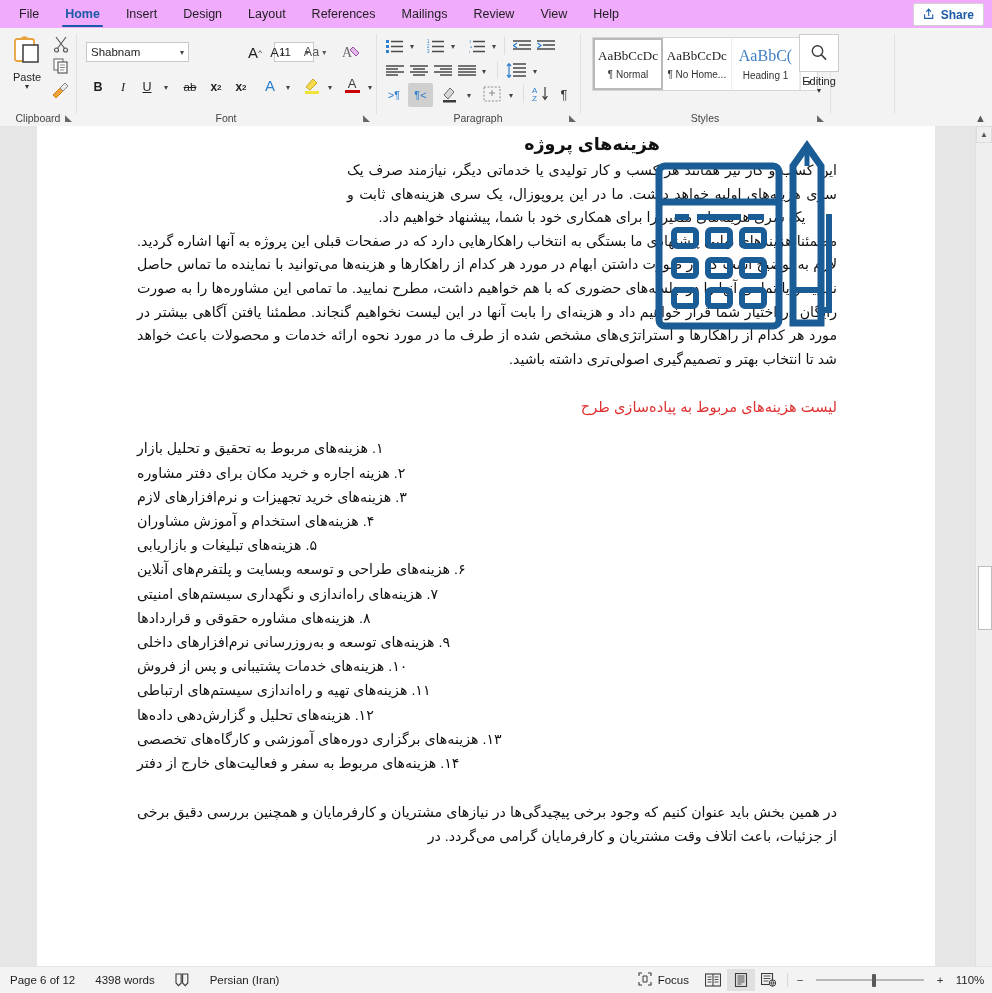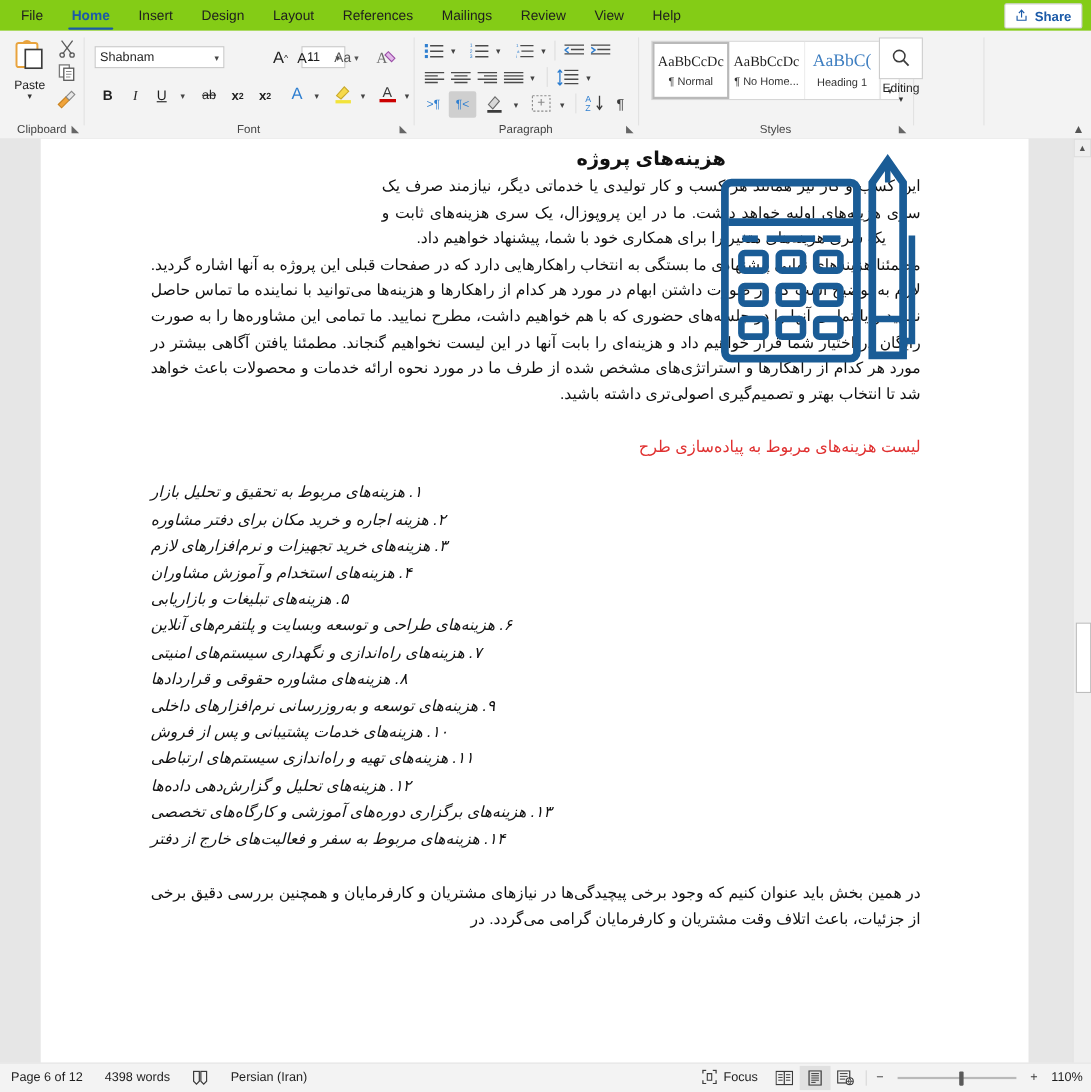--- a/index.html
+++ b/index.html
@@ -5,21 +5,21 @@
   html,body{margin:0;padding:0;}
   body{
     width:992px;height:993px;overflow:hidden;
     background:#ffffff;
     font-family:"Liberation Sans","DejaVu Sans",sans-serif;
     -webkit-font-smoothing:antialiased;
   }
   .app{position:relative;width:992px;height:993px;background:#f3f3f3;}
 
   
-  .tabstrip{position:absolute;left:0;top:0;width:992px;height:28px;background:#84cc16;}
+  .tabstrip{position:absolute;left:0;top:0;width:992px;height:28px;background:#f0abfc;}
   .tabs{display:flex;align-items:center;height:28px;padding-left:6px;}
   .tab{
     font-size:12.5px;color:#1e1e1e;padding:4px 12px 5px 12px;margin:0 1px;
     white-space:nowrap;position:relative;cursor:default;
   }
   .tab.active{color:#1b5aa8;font-weight:600;}
   .tab.active:after{
     content:"";position:absolute;left:9px;right:9px;bottom:-1px;height:2px;background:#1b5aa8;border-radius:1px;
   }
   .share-btn{
@@ -82,21 +82,21 @@
   .page{position:absolute;left:37px;top:0;width:898px;min-height:841px;background:#fff;}
   .pagebody{position:absolute;left:100px;top:8px;width:700px;direction:rtl;text-align:justify;}
 
   .doc-h1{font-size:17.5px;font-weight:bold;color:#111;text-align:center;margin:0 0 4px 0;
           direction:rtl;}
   .doc-p{font-size:14.2px;line-height:23.6px;color:#111;margin:0;direction:rtl;
          text-align:justify;text-align-last:center;}
   .doc-p.flow{text-align-last:auto;}
   .doc-red{font-size:14.6px;color:#e03030;direction:rtl;margin:0;}
 
-  .doc-list{list-style:none;margin:0;padding:0;direction:rtl;font-style:italic;}
+  .doc-list{list-style:none;margin:0;padding:0;direction:rtl;}
   .doc-list li{font-size:14.2px;line-height:24.2px;color:#111;text-align:left;
                direction:rtl;white-space:nowrap;}
   .doc-list li .num{margin-left:4px;}
 
   .illus{position:absolute;right:-10px;top:4px;width:200px;height:195px;}
 
   
   .vscroll{position:absolute;right:0;top:126px;width:16px;height:841px;background:#efefef;
            border-left:1px solid #e0e0e0;}
   .vs-arrow{width:16px;height:17px;display:flex;align-items:center;justify-content:center;
@@ -176,21 +176,21 @@
             <path d="M3 15 L10 8 L13 11 L6 18 Z" fill="#f0a33a" stroke="#c8821f" stroke-width="1"></path>
             <path d="M10 8 L15 3 L18 6 L13 11 Z" fill="#e8e8e8" stroke="#888" stroke-width="1"></path>
           </svg>
       </div>
       <div class="group-label">Clipboard</div>
       <div class="dlg" style="right:4px;">◣</div>
     </div>
     <div class="grp-sep" style="left:76px;"></div>
 
     <div class="group" style="left:78px;width:296px;">
-      <div class="fontbox" style="left:8px;top:14px;width:118px;text-align:center;">
+      <div class="fontbox" style="left:8px;top:14px;width:103px;text-align:center;">
         <span>Shabnam</span>
         <span class="cv">▾</span>
       </div>
       <div class="fontbox" style="left:196px;top:14px;width:40px;">
         <span>11</span>
         <span class="cv">▾</span>
       </div>
       <div class="fbtn" style="left:167px;top:13px;width:20px;font-size:15px;">
         <span>A</span>
           <span style="font-size:8px;vertical-align:super;">^</span>

